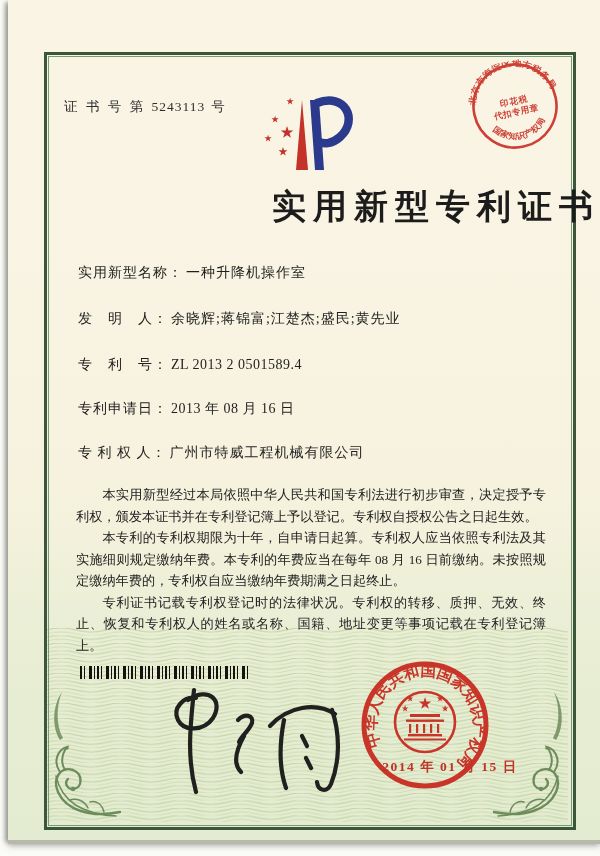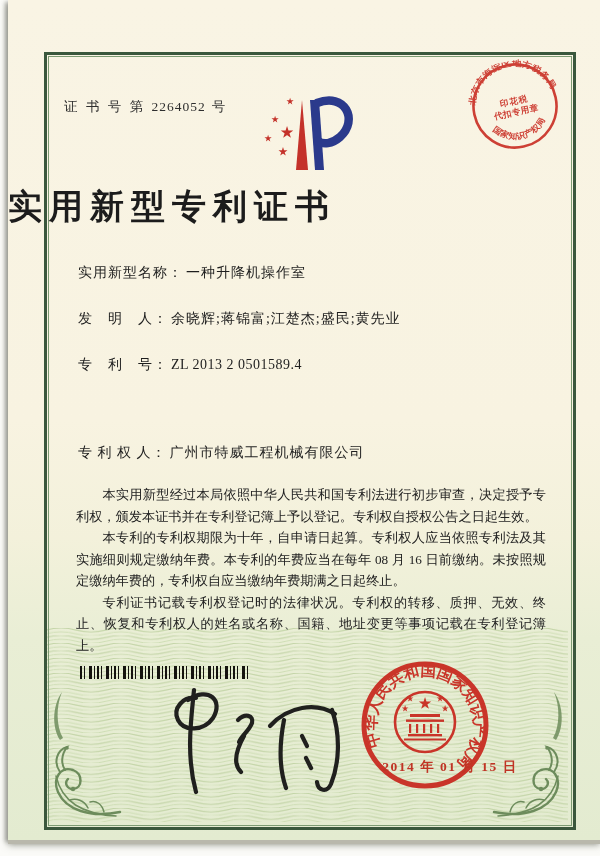--- a/index.html
+++ b/index.html
@@ -9,21 +9,21 @@
     position:absolute;left:8px;top:0;width:592px;height:840px;
     background:linear-gradient(180deg,#f9f4e4 0%,#f8f3e1 50%,#f3f1db 64%,#e9eed5 76%,#e3ebd0 100%);
     box-shadow:-3px 2px 4px rgba(95,95,85,.45), 0 5px 7px rgba(85,90,75,.55);
   }
   .frame{position:absolute;left:36px;top:52px;width:526px;height:772px;border:3px solid #3a573c;}
   .frame-inner{position:absolute;left:1px;top:1px;right:1px;bottom:1px;border:1px solid #7c9a72;}
   .waves{position:absolute;left:38px;top:628px;width:522px;height:194px;opacity:.75;}
   .cert-no{position:absolute;left:56px;top:98px;font-size:13.5px;color:#2e2e2e;letter-spacing:2.5px;white-space:nowrap;}
   .cert-no .num{letter-spacing:1px;}
   .logo{position:absolute;left:239px;top:88px;}
-  .title{position:absolute;left:0;top:184px;width:100%;text-align:left;
+  .title{position:absolute;left:0;top:184px;width:100%;text-align:right;
     font-size:34px;font-weight:bold;color:#1c1c1c;letter-spacing:7px;}
   .row{position:absolute;left:70px;font-size:14px;color:#1e1e1e;letter-spacing:1px;white-space:nowrap;}
   .row .val{margin-left:3px;}
   .row .latin{letter-spacing:.5px;text-align:center;}
   .body-text{position:absolute;left:68px;top:484px;width:470px;font-size:13.2px;line-height:1.63;
     color:#222;text-align:justify;}
   .body-text p{margin:0;text-indent:2em;}
   .barcode{position:absolute;left:72px;top:666px;width:170px;height:13px;
     background:repeating-linear-gradient(90deg,
       #15130f 0 2px,transparent 2px 4px,#15130f 4px 5px,transparent 5px 9px,
@@ -87,21 +87,21 @@
         <path d="M12,30 C5,20 9,8 19,5 C13,13 13,22 17,28" stroke-width="2"></path>
         <path d="M40,66 C36,58 28,56 22,58" stroke-width="1.5"></path>
         <path d="M56,70 C54,62 48,58 42,60" stroke-width="1.5"></path>
       </g>
       <circle cx="25" cy="47" r="2.2" fill="#6d8c5c"></circle>
       <circle cx="19" cy="6" r="1.8" fill="#6d8c5c"></circle>
     </svg>
 
     <div class="cert-no">
       <span>证 书 号 第</span>
-      <span class="num">2264052</span>
+      <span class="num">5243113</span>
       <span>号</span>
     </div>
 
     <svg class="logo" width="110" height="92" viewBox="0 0 110 92">
       <g fill="#c4322a" text-anchor="middle" font-weight="bold">
         <text x="43" y="16" font-size="8">★</text>
         <text x="28" y="34" font-size="8">★</text>
         <text x="40" y="49" font-size="14">★</text>
         <text x="21" y="53" font-size="8">★</text>
         <text x="36" y="67" font-size="10">★</text>
@@ -130,20 +130,23 @@
     <div class="title">实用新型专利证书</div>
 
     <div class="row" style="top:264px">
       <span>实用新型名称：</span><span class="val">一种升降机操作室</span>
     </div>
     <div class="row" style="top:310px">
       <span>发　明　人：</span><span class="val">余晓辉;蒋锦富;江楚杰;盛民;黄先业</span>
     </div>
     <div class="row" style="top:356px">
       <span>专　利　号：</span><span class="val latin">ZL 2013 2 0501589.4</span>
+    </div>
+    <div class="row" style="top:400px">
+      <span>专利申请日：</span><span class="val latin">2013 年 08 月 16 日</span>
     </div>
     <div class="row" style="top:444px">
       <span>专 利 权 人：</span><span class="val">广州市特威工程机械有限公司</span>
     </div>
 
     <div class="body-text">
       <p>本实用新型经过本局依照中华人民共和国专利法进行初步审查，决定授予专利权，颁发本证书并在专利登记簿上予以登记。专利权自授权公告之日起生效。</p>
       <p>本专利的专利权期限为十年，自申请日起算。专利权人应当依照专利法及其实施细则规定缴纳年费。本专利的年费应当在每年 08 月 16 日前缴纳。未按照规定缴纳年费的，专利权自应当缴纳年费期满之日起终止。</p>
       <p>专利证书记载专利权登记时的法律状况。专利权的转移、质押、无效、终止、恢复和专利权人的姓名或名称、国籍、地址变更等事项记载在专利登记簿上。</p>
     </div>

